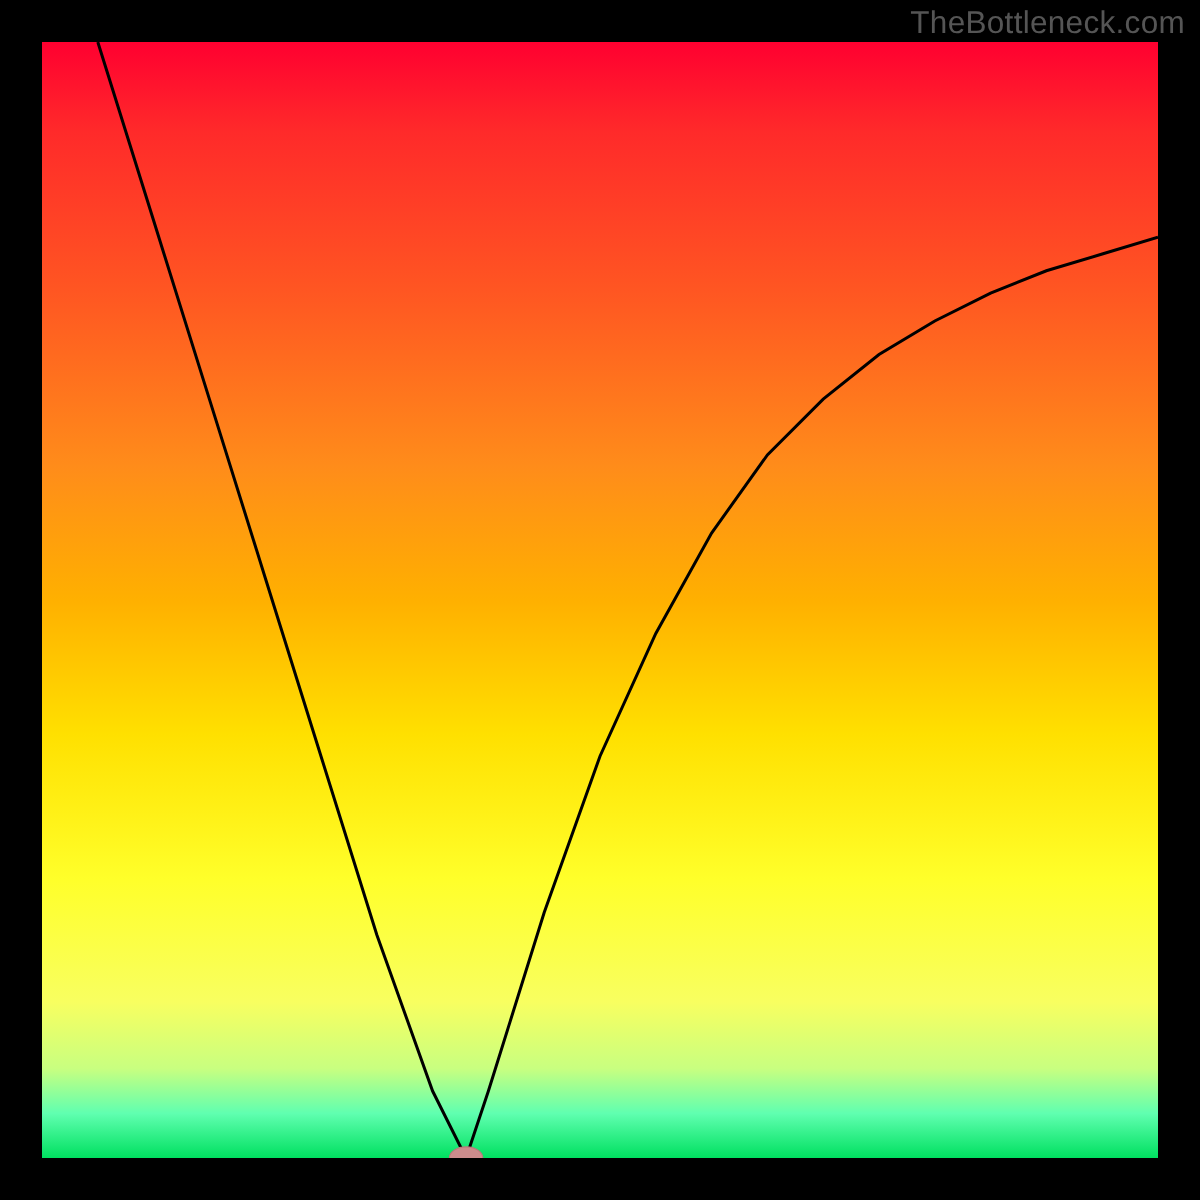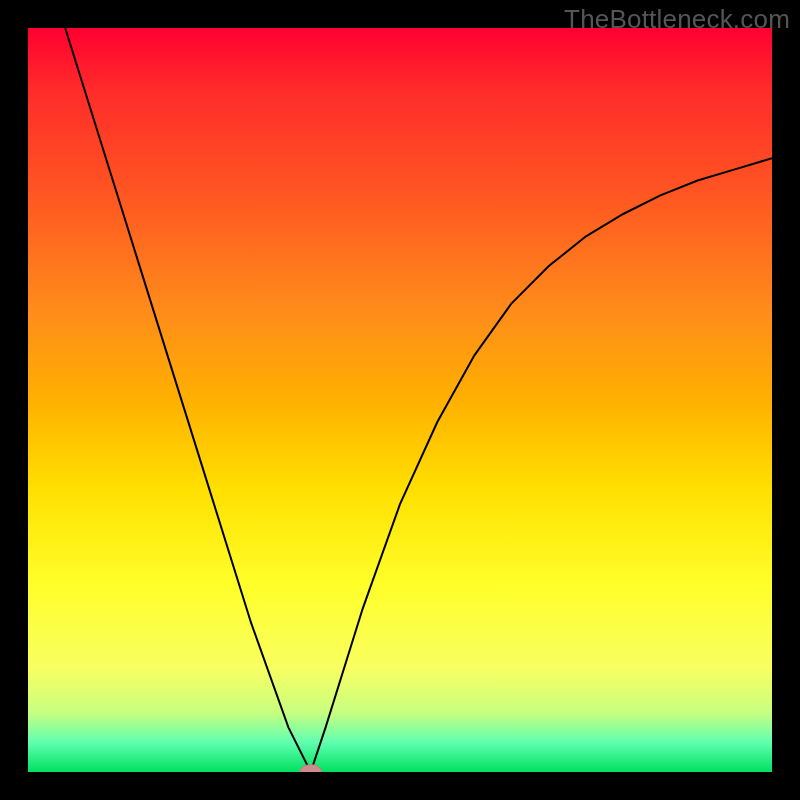--- a/index.html
+++ b/index.html
@@ -43,21 +43,21 @@
     left: 0;
     top: 0;
     width: 100%;
     height: 100%;
   }
   .watermark {
     position: absolute;
     top: 4px;
     right: 10px;
     color: #555;
-    font-size: 26px;
+    font-size: 21px;
     letter-spacing: 0.2px;
     font-weight: 500;
     user-select: none;
   }
 </style>
 </head>
 <body>
 
 <div class="frame">
   <div class="watermark">TheBottleneck.com</div>

